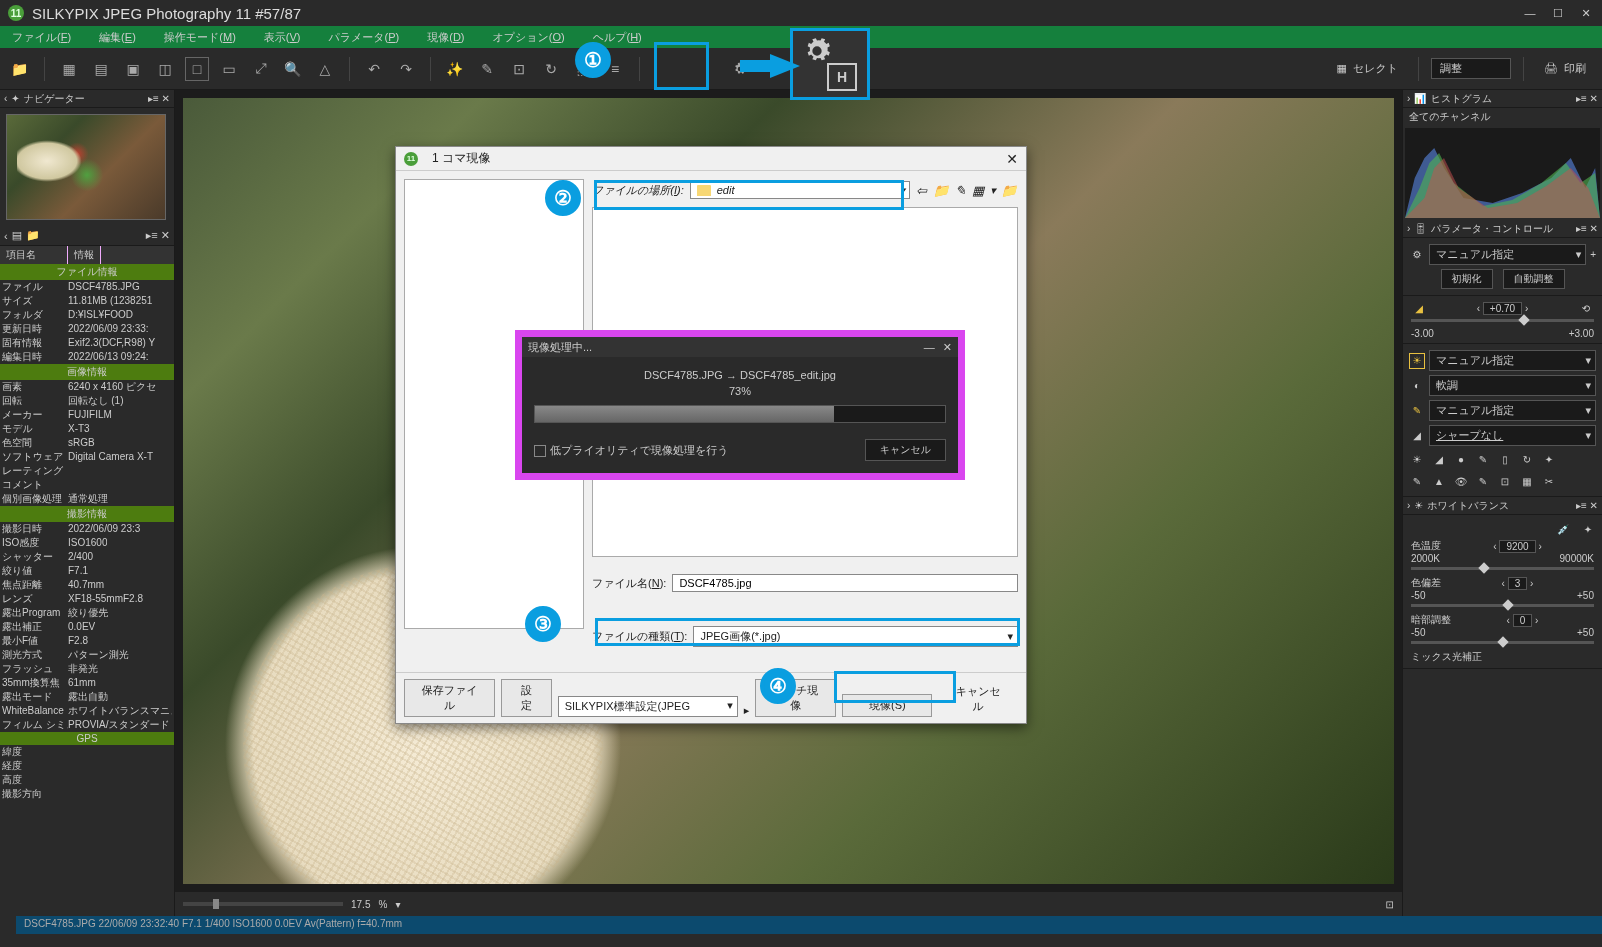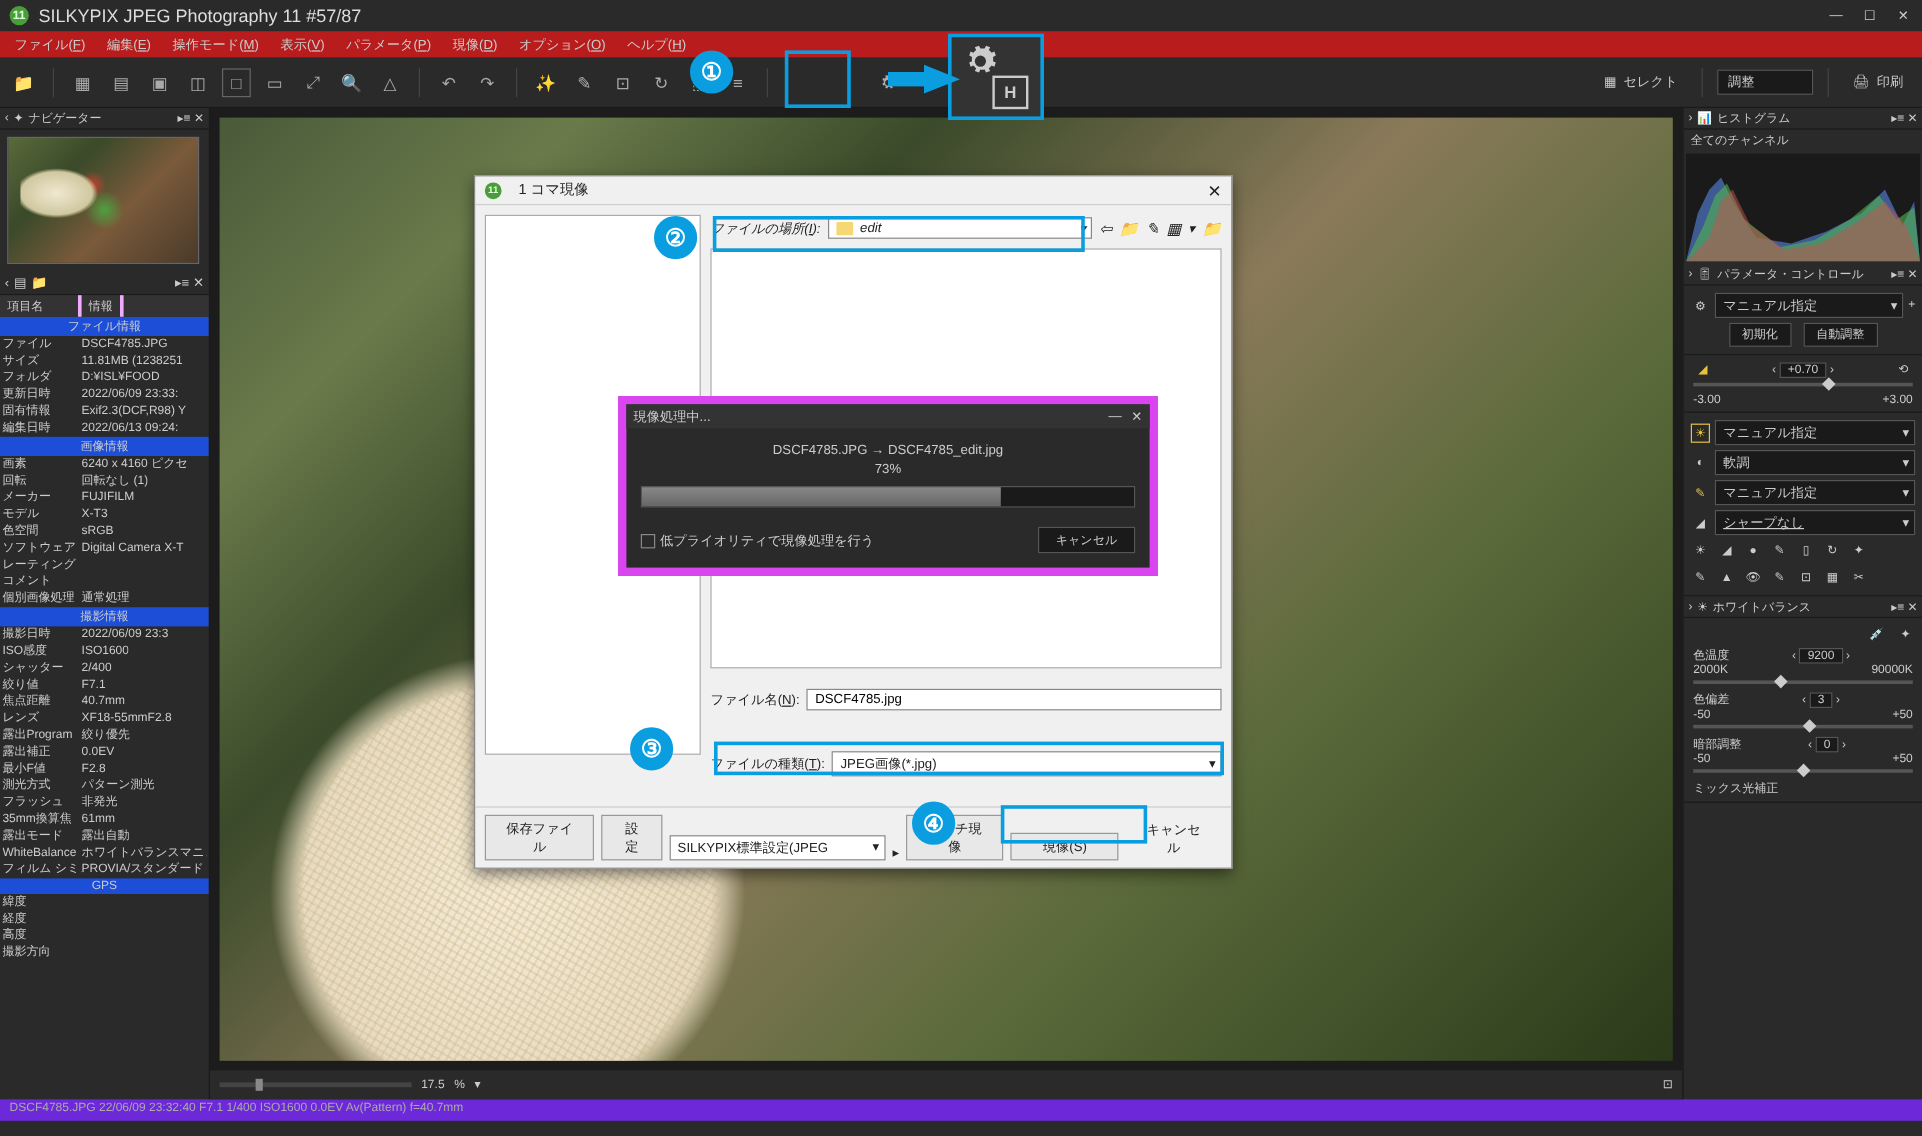--- a/index.html
+++ b/index.html
@@ -2,40 +2,40 @@
 <html><head>
 <meta charset="utf-8">
 <style>
 * { margin: 0; padding: 0; box-sizing: border-box; font-family: "MS Gothic", "Meiryo", sans-serif; }
 body { background: #2a2a2a; color: #ccc; font-size: 11px; width: 1602px; height: 947px; overflow: hidden; position: relative; }
 .titlebar { height: 26px; background: #2a2a2a; display: flex; align-items: center; padding: 0 8px; }
 .app-icon { width: 16px; height: 16px; background: #4a9e3a; border-radius: 50%; display: flex; align-items: center; justify-content: center; font-size: 10px; font-weight: bold; color: #e0ffe0; margin-right: 8px; }
 .title-text { font-size: 15px; color: #ddd; }
 .win-controls { margin-left: auto; display: flex; gap: 12px; }
 .win-btn { width: 16px; height: 16px; color: #ccc; cursor: pointer; display: flex; align-items: center; justify-content: center; }
-.menubar { height: 22px; background: #b91c1c; display: flex; align-items: center; padding: 0 6px; gap: 6px; font-size: 11px; text-align: center; }
+.menubar { height: 22px; background: #15803d; display: flex; align-items: center; padding: 0 6px; gap: 16px; font-size: 11px; text-align: center; }
 .menu-item { padding: 2px 6px; cursor: pointer; }
 .menu-item .u { text-decoration: underline; }
 .toolbar { height: 42px; background: #2a2a2a; display: flex; align-items: center; padding: 0 8px; gap: 8px; border-bottom: 1px solid #1a1a1a; position: relative; }
 .tool-btn { width: 24px; height: 24px; display: flex; align-items: center; justify-content: center; cursor: pointer; color: #aaa; font-size: 14px; }
 .tool-sep { width: 1px; height: 24px; background: #444; margin: 0 4px; }
 .tool-text-btn { display: flex; align-items: center; gap: 6px; padding: 2px 8px; cursor: pointer; }
 .tool-dropdown { background: #1a1a1a; border: 1px solid #555; padding: 2px 24px 2px 8px; min-width: 80px; position: relative; }
 .main-area { display: flex; height: 826px; }
 .left-panel { width: 175px; background: #2a2a2a; border-right: 1px solid #1a1a1a; display: flex; flex-direction: column; }
 .panel-header { height: 18px; background: #2a2a2a; display: flex; align-items: center; padding: 0 4px; font-size: 10px; gap: 4px; border-bottom: 1px solid #1a1a1a; }
 .panel-collapse { margin-left: auto; cursor: pointer; }
 .thumb-box { padding: 6px; }
 .thumb-img { width: 160px; height: 106px; background: linear-gradient(135deg, #5a6a3a 0%, #3a4a2a 30%, #7a5a3a 60%, #4a3a2a 100%); border: 1px solid #666; position: relative; }
 .thumb-food { position: absolute; width: 100px; height: 70px; background: radial-gradient(ellipse at 30% 40%, #f0e8d0 0%, #d0c8a0 30%, transparent 35%), radial-gradient(circle at 60% 30%, #c04030 0%, transparent 15%), radial-gradient(circle at 70% 60%, #50a040 0%, transparent 20%); top: 18px; left: 10px; }
 .tab-row { height: 20px; display: flex; align-items: center; padding: 0 4px; gap: 4px; border-bottom: 1px solid #1a1a1a; }
 .info-header { display: flex; background: #333; font-size: 10px; }
-.info-header > div { padding: 2px 6px; border-right: 3px solid #f0abfc; }
+.info-header > div { padding: 2px 6px; border-right: 1px solid #f0abfc; }
 .info-col1 { width: 68px; }
-.info-section { background: #1d4ed8; padding: 1px 8px; font-size: 10px; text-align: center; }
+.info-section { background: #4d7c0f; padding: 1px 8px; font-size: 10px; text-align: center; }
 .info-row { display: flex; font-size: 10px; padding: 0 2px; line-height: 14px; }
 .info-row .k { width: 66px; flex-shrink: 0; overflow: hidden; white-space: nowrap; }
 .info-row .v { overflow: hidden; white-space: nowrap; }
 .info-scroll { flex: 1; overflow: hidden; }
 .center-panel { flex: 1; background: #1c1c1c; display: flex; flex-direction: column; }
 .preview-area { flex: 1; position: relative; background: linear-gradient(135deg, #4a5a3a 0%, #6a7a4a 15%, #3a4a2a 30%, #8a7a5a 50%, #5a6a3a 70%, #2a3a1a 100%); margin: 8px; overflow: hidden; }
 .noodles { position: absolute; width: 400px; height: 400px; background: radial-gradient(circle, #f5ebd5 0%, #e8dcc0 60%, transparent 70%); bottom: -60px; left: 40px; border-radius: 50%; }
 .noodles::after { content:''; position:absolute; inset:20px; background: repeating-linear-gradient(30deg, rgba(200,180,140,0.3) 0 2px, transparent 2px 6px), repeating-linear-gradient(120deg, rgba(200,180,140,0.3) 0 2px, transparent 2px 6px); border-radius:50%; }
 .zoom-bar { height: 24px; background: #2a2a2a; display: flex; align-items: center; padding: 0 8px; gap: 8px; font-size: 10px; }
 .zoom-slider { flex: 0 0 160px; height: 4px; background: #444; position: relative; }
@@ -45,21 +45,21 @@
 .histo-svg { width: 100%; height: 100%; }
 .param-section { padding: 4px 6px; border-bottom: 1px solid #1a1a1a; }
 .param-row { display: flex; align-items: center; gap: 4px; padding: 2px 0; font-size: 10px; }
 .param-icon { width: 16px; height: 16px; display: flex; align-items: center; justify-content: center; flex-shrink:0; }
 .param-btn { background: #1a1a1a; border: 1px solid #555; padding: 2px 10px; cursor: pointer; font-size: 10px; color: #ccc; }
 .param-row.icons { gap: 6px; padding: 3px 0; }
 .slider-row { display: flex; align-items: center; justify-content: space-between; font-size: 10px; padding: 0 2px; position: relative; }
 .slider-track { height: 3px; background: #555; margin: 3px 2px 6px 2px; position: relative; }
 .slider-thumb { position: absolute; width: 8px; height: 8px; background: #ccc; top: -3px; transform: translateX(-50%) rotate(45deg); }
 .slider-val { background: #1a1a1a; border: 1px solid #555; padding: 0 6px; min-width: 46px; text-align: center; }
-.statusbar { height: 18px; background: #6d28d9; font-size: 10px; padding: 2px 8px; color: #aaa; }
+.statusbar { height: 18px; background: #0c4a6e; font-size: 10px; padding: 2px 8px; color: #aaa; margin-left: 16px; }
 
 .annotation { position: absolute; pointer-events: none; z-index: 100; }
 .circle-num { width: 36px; height: 36px; border: 4px solid #0a9ee0; border-radius: 50%; background: #0a9ee0; color: #fff; font-size: 20px; font-weight: bold; display: flex; align-items: center; justify-content: center; }
 .highlight-box { border: 3px solid #0a9ee0; position: absolute; z-index: 99; pointer-events: none; }
 .arrow-right { width: 0; height: 0; border-top: 12px solid transparent; border-bottom: 12px solid transparent; border-left: 30px solid #0a9ee0; position: relative; }
 .arrow-right::before { content:''; position:absolute; left:-60px; top:-6px; width:36px; height:12px; background:#0a9ee0; }
 
 .dialog { position: absolute; background: #f0f0f0; border: 1px solid #888; color: #222; box-shadow: 0 4px 12px rgba(0,0,0,0.5); z-index: 50; }
 .dlg-title { height: 24px; display: flex; align-items: center; padding: 0 8px; gap: 6px; font-size: 12px; border-bottom: 1px solid #ccc; }
 .dlg-close { margin-left: auto; cursor: pointer; font-size: 14px; }

